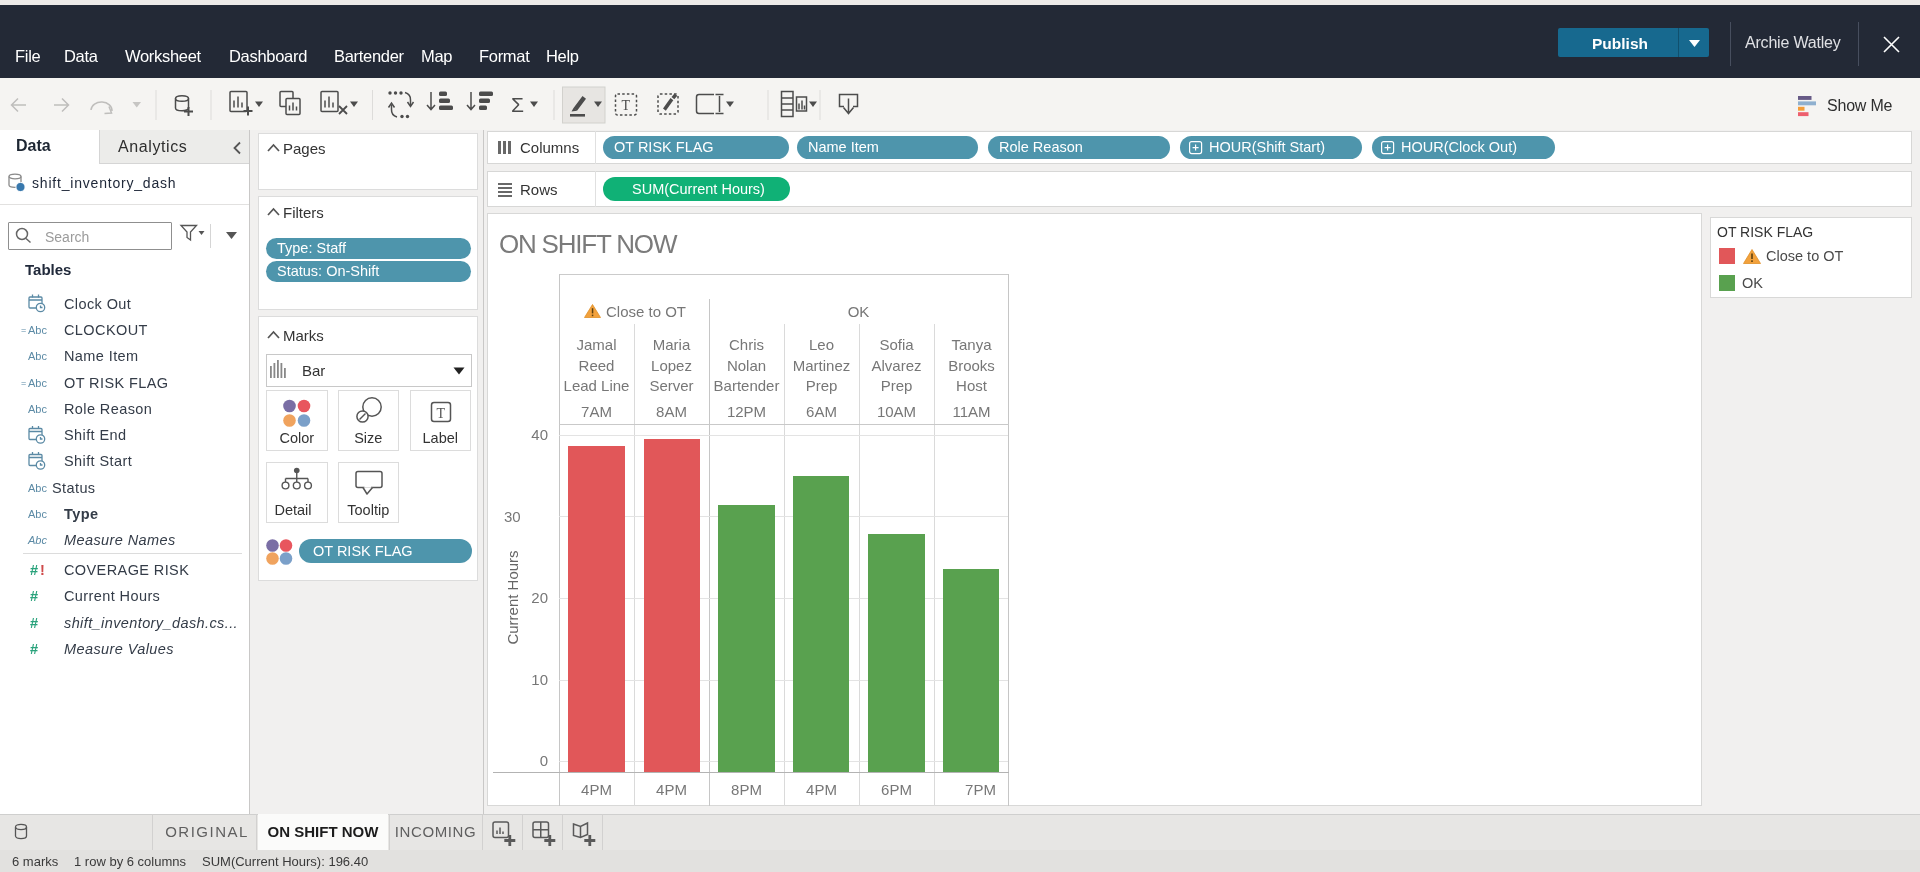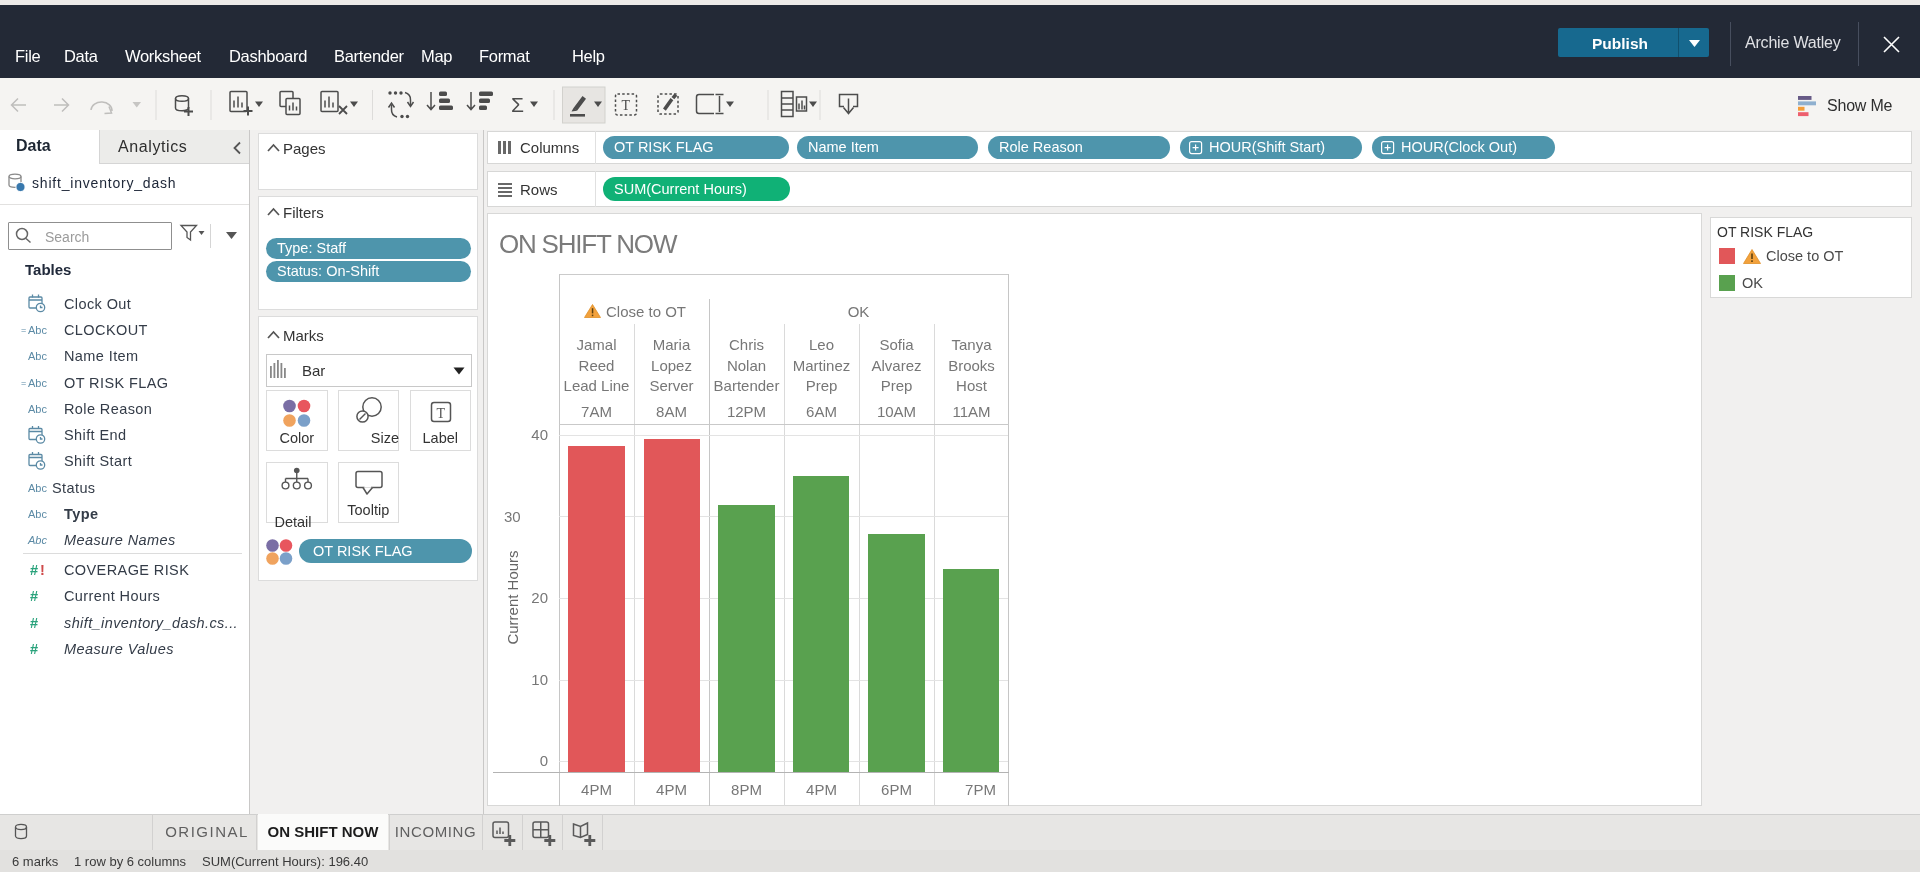--- a/index.html
+++ b/index.html
@@ -22,21 +22,21 @@
 <div class="ab" style="left:0;top:0;width:1920px;height:5px;background:#eceae8;"></div>
 
 <div class="ab" style="left:0;top:5px;width:1920px;height:73px;background:#232936;"></div>
 <div class="mn" style="left:15px;">File</div>
 <div class="mn" style="left:64px;">Data</div>
 <div class="mn" style="left:125px;">Worksheet</div>
 <div class="mn" style="left:229px;">Dashboard</div>
 <div class="mn" style="left:334px;">Bartender</div>
 <div class="mn" style="left:421px;">Map</div>
 <div class="mn" style="left:479px;">Format</div>
-<div class="mn" style="left:572px;">Help</div>
+<div class="mn" style="left:546px;">Help</div>
 <div class="ab" style="left:1558px;top:28px;width:151px;height:29px;background:#17698f;border-radius:2px;"></div>
 <div class="ab" style="left:1678px;top:28px;width:1px;height:29px;background:#10506e;"></div>
 <div class="mi" style="left:1592px;top:35px;font-weight:bold;font-size:15.5px;">Publish</div>
 <svg class="ab" style="left:1689px;top:40px;" width="11" height="8">
       <path d="M0 0 H11 L5.5 7 Z" fill="#fff"></path>
     </svg>
 <div class="ab" style="left:1730px;top:22px;width:1px;height:44px;background:#474e5e;"></div>
 <div class="mi" style="left:1745px;top:34px;color:#dfe0e4;font-size:16px;letter-spacing:-0.2px;">Archie Watley</div>
 <div class="ab" style="left:1858px;top:22px;width:1px;height:44px;background:#474e5e;"></div>
 <svg class="ab" style="left:1883px;top:36px;" width="17" height="17">
@@ -217,23 +217,23 @@
 <div class="card" style="left:258px;top:316px;width:220px;height:265px;"></div>
 <div class="t" style="left:283px;top:327px;">Marks</div>
 <div class="ab" style="left:266px;top:354px;width:206px;height:33px;border:1px solid #c8c8c8;background:#fff;box-sizing:border-box;"></div>
 <div class="t" style="left:302px;top:362px;font-size:15px;">Bar</div>
 <div class="card" style="left:266px;top:390px;width:61.5px;height:60.5px;border-color:#dcdcdc;"></div>
 <div class="card" style="left:337.5px;top:390px;width:61.5px;height:60.5px;border-color:#dcdcdc;"></div>
 <div class="card" style="left:409.5px;top:390px;width:61.5px;height:60.5px;border-color:#dcdcdc;"></div>
 <div class="card" style="left:266px;top:462px;width:61.5px;height:60.5px;border-color:#dcdcdc;"></div>
 <div class="card" style="left:337.5px;top:462px;width:61.5px;height:60.5px;border-color:#dcdcdc;"></div>
 <div class="t" style="left:266px;top:430px;width:61.5px;text-align:center;font-size:14.5px;">Color</div>
-<div class="t" style="left:337.5px;top:430px;width:61.5px;text-align:right;font-size:14.5px;">Size</div>
+<div class="t" style="left:337.5px;top:430px;width:61.5px;text-align:center;font-size:14.5px;">Size</div>
 <div class="t" style="left:409.5px;top:430px;width:61.5px;text-align:center;font-size:14.5px;">Label</div>
-<div class="t" style="left:266px;top:514px;width:54px;text-align:center;font-size:14.5px;">Detail</div>
+<div class="t" style="left:266px;top:502px;width:54px;text-align:center;font-size:14.5px;">Detail</div>
 <div class="t" style="left:337.5px;top:502px;width:61.5px;text-align:center;font-size:14.5px;">Tooltip</div>
 <div class="bp" style="left:299px;top:539px;width:173px;height:24px;line-height:24px;padding-left:14px;">OT RISK FLAG</div>
 <svg class="ab" style="left:250px;top:130px;" width="233" height="684" fill="none">
 <g stroke="#555" stroke-width="1.7">
 <path d="M18 21 l5.5 -6 l5.5 6"></path>
 <path d="M18 85 l5.5 -6 l5.5 6"></path>
 <path d="M18 208 l5.5 -6 l5.5 6"></path>
 </g>
 
 <g fill="#888">
@@ -303,21 +303,21 @@
     </svg>
 <div class="ab" style="left:487px;top:171px;width:1425px;height:36px;background:#fff;border:1px solid #d7d7d6;box-sizing:border-box;"></div>
 <div class="ab" style="left:595px;top:171px;width:1px;height:36px;background:#e0e0e0;"></div>
 <svg class="ab" style="left:497px;top:182px;" width="16" height="15">
       <rect x="1" y="1" width="14" height="2" fill="#686868"></rect>
       <rect x="1" y="5" width="14" height="2" fill="#686868"></rect>
       <rect x="1" y="9" width="14" height="2" fill="#686868"></rect>
       <rect x="1" y="13" width="14" height="2" fill="#686868"></rect>
     </svg>
 <div class="t" style="left:520px;top:181px;">Rows</div>
-<div class="ab" style="left:603px;top:177px;width:187px;height:24px;border-radius:12px;background:#10b176;color:#fff;font-size:14.5px;line-height:24px;padding-left:11px;box-sizing:border-box;">SUM(Current Hours)</div>
+<div class="ab" style="left:603px;top:177px;width:187px;height:24px;border-radius:12px;background:#10b176;color:#fff;font-size:14.5px;line-height:24px;padding-left:29px;box-sizing:border-box;">SUM(Current Hours)</div>
 
 <div class="ab" style="left:487px;top:213px;width:1215px;height:593px;background:#fff;border:1px solid #d8d8d7;box-sizing:border-box;"></div>
 <div class="ab" id="sheettitle" style="left:499px;top:229px;font-size:26px;letter-spacing:-1.2px;color:#7b7b7b;white-space:nowrap;">ON SHIFT NOW</div>
 
 <div class="hln" style="left:559px;top:274px;width:450px;background:#cbcbcb;"></div>
 <div class="vln" style="left:559px;top:274px;height:532px;background:#c6c6c6;"></div>
 <div class="vln" style="left:1008px;top:274px;height:532px;background:#c6c6c6;"></div>
 <div class="vln" style="left:709px;top:299px;height:507px;background:#c6c6c6;"></div>
 <div class="vln" style="left:634px;top:324px;height:482px;background:#dadada;"></div>
 <div class="vln" style="left:784px;top:324px;height:482px;background:#dadada;"></div>

